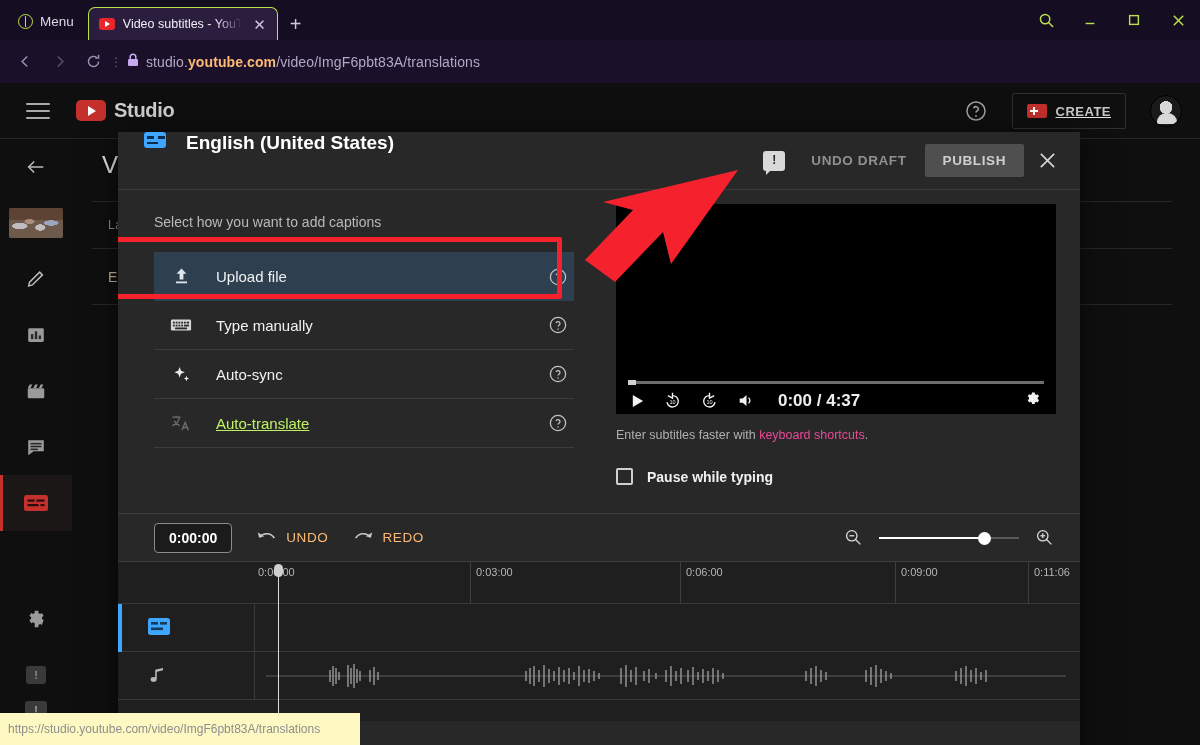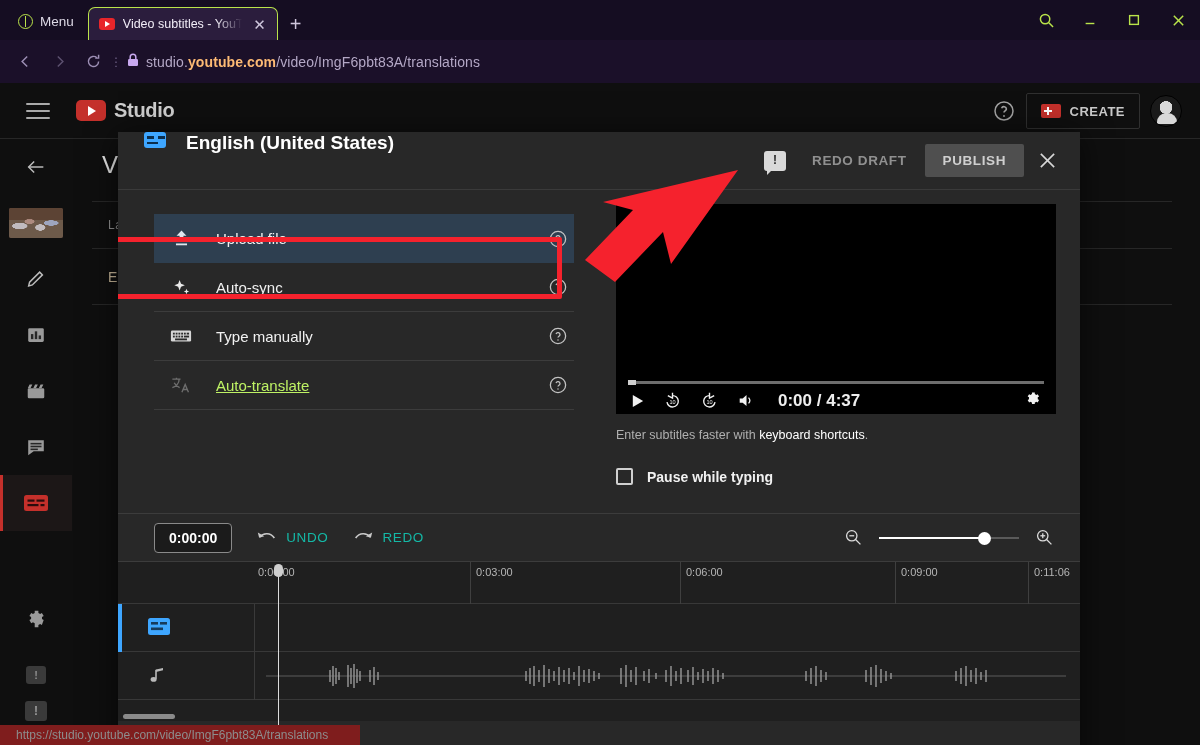--- a/index.html
+++ b/index.html
@@ -91,21 +91,21 @@
     display:flex; align-items:center; justify-content:center; }
   .yt-play::after{ content:""; border-left:8px solid #fff; border-top:5px solid transparent;
     border-bottom:5px solid transparent; margin-left:2px; }
   .yt-word { font-size:20px; font-weight:700; color:#cfcfcf; letter-spacing:-.3px; }
   .search-box {
     position:absolute; left:362px; top:12px; width:477px; height:32px;
     border:1px solid #303030; border-radius:2px; display:flex; align-items:center;
     padding:0 12px; gap:14px; background:#0f0f0f;
   }
   .search-ph { font-size:14px; color:#717171; }
-  .hdr-right { position:absolute; right:18px; top:0; height:56px; display:flex; align-items:center; gap:10px; }
+  .hdr-right { position:absolute; right:18px; top:0; height:56px; display:flex; align-items:center; gap:24px;text-decoration:underline; }
   .help-ico { width:24px; height:24px; }
   .create-btn {
     display:flex; align-items:center; gap:9px; height:36px; padding:0 14px;
     border:1px solid #303030; border-radius:2px;
   }
   .create-cam { width:20px; height:14px; background:#c4302b; border-radius:2px; position:relative; }
   .create-cam::before{ content:""; position:absolute; left:3.5px; top:6px; width:8px; height:2px; background:#fff; }
   .create-cam::after{ content:""; position:absolute; left:6.5px; top:3px; width:2px; height:8px; background:#fff; }
   .create-label { font-size:13px; font-weight:600; color:#c9c9c9; letter-spacing:.5px; }
   .avatar {
@@ -205,33 +205,33 @@
   }
 
   .right-pane { width:480px; padding:14px 16px 0 16px; }
   .video-frame { width:440px; height:210px; background:#000; position:relative; }
   .vid-scrub { position:absolute; left:12px; right:12px; bottom:30px; height:3px; background:#6d6d6d; }
   .vid-scrub::before { content:""; position:absolute; left:0; top:-1px; width:8px; height:5px; background:#d0d0d0; }
   .vid-ctrls { position:absolute; left:0; right:0; bottom:0; height:27px; display:flex; align-items:center; padding:0 14px; gap:18px; }
   .vid-time { font-size:17px; color:#eee; font-weight:600; margin-left:4px; }
   .gear-right { margin-left:auto; }
   .hint { font-size:12.5px; color:#b0b0b0; margin-top:14px; }
-  .hint a { color:#ffffff; text-decoration:none; }
+  .hint a { color:#ec4899; text-decoration:none; }
   .cb-row { display:flex; align-items:center; gap:14px; margin-top:26px; }
   .cb { width:17px; height:17px; border:2px solid #d0d0d0; border-radius:2px; }
   .cb-label { font-size:14px; font-weight:700; color:#f1f1f1; }
 
   
   .tl-bar { height:48px; border-top:1px solid #3c3c3c; display:flex; align-items:center; padding:0 26px 0 36px; }
   .time-pill {
     border:1px solid #8a8a8a; border-radius:4px; padding:6px 14px;
     font-size:14px; font-weight:700; color:#fff; background:#1b1b1b;
   }
   .tl-act { display:flex; align-items:center; gap:8px; margin-left:24px; }
-  .tl-act span { font-size:13.5px; color:#14b8a6; letter-spacing:.6px; }
+  .tl-act span { font-size:13.5px; color:#fdba74; letter-spacing:.6px; }
   .zoom-wrap { margin-left:auto; display:flex; align-items:center; gap:16px; }
   .slider { width:140px; height:14px; position:relative; }
   .slider .track { position:absolute; left:0; right:0; top:6px; height:2px; background:#5a5a5a; }
   .slider .fill { position:absolute; left:0; top:6px; width:75%; height:2px; background:#fff; }
   .slider .knob { position:absolute; left:75%; top:1px; width:13px; height:13px; margin-left:-6px;
     background:#fff; border-radius:50%; }
 
   
   .timeline { position:relative; height:160px; background:#1f1f1f; border-top:1px solid #3c3c3c; }
   .ruler { position:absolute; left:0; top:0; width:962px; height:42px; border-bottom:1px solid #383838; }
@@ -249,22 +249,22 @@
   .track-div { position:absolute; left:136px; top:0; width:1px; height:48px; background:#3a3a3a; }
   .wave { position:absolute; left:148px; top:10px; height:28px; width:800px; }
   .hscroll { position:absolute; left:0; bottom:0; width:962px; height:10px; }
   .hscroll .bar { position:absolute; left:5px; bottom:2px; width:52px; height:5px; background:#8a8a8a; border-radius:3px; }
 
   
   .arrow { position:absolute; left:575px; top:85px; width:165px; height:160px; pointer-events:none; }
 
   
   .statusbar {
-    position:absolute; left:0; bottom:0; width:360px; height:20px;
-    background:#7f1d1d; display:flex; align-items:center; padding-left:16px;
+    position:absolute; left:0; bottom:0; width:360px; height:32px;
+    background:#fef9c3; display:flex; align-items:center; padding-left:8px;
   }
   .statusbar span { font-size:12px; color:#8d8d8d; }
   .fb-float { position:absolute; left:25px; bottom:24px; width:22px; height:20px;
     background:#3a3a3a; border-radius:3px; display:flex; align-items:center; justify-content:center;
     color:#9a9a9a; font-size:12px; font-weight:700; }
 </style>
 </head>
 <body>
 
 <div class="app">
@@ -476,60 +476,44 @@
       <div class="add-btn">A</div>
     </div>
 
     <div class="modal">
 
       <div class="modal-head">
         <div class="cc-badge"></div>
         <div class="modal-title">English (United States)</div>
         <div class="head-actions">
           <div class="fb-ico"></div>
-          <div class="save-draft">REDO DRAFT</div>
+          <div class="save-draft">UNDO DRAFT</div>
           <div class="publish">PUBLISH</div>
           <div class="close-x">
             <svg width="19" height="19" viewBox="0 0 20 20" stroke="#d8d8d8" stroke-width="1.7">
               <line x1="3" y1="3" x2="17" y2="17"></line>
                 <line x1="17" y1="3" x2="3" y2="17"></line>
             </svg>
           </div>
         </div>
       </div>
 
       <div class="modal-body">
 
         <div class="left-pane">
+          <div class="sel-label">Select how you want to add captions</div>
 
           <div class="opt selected first">
             <div class="opt-ico">
               <svg width="21" height="21" viewBox="0 0 22 22" fill="#dfe6ee">
                 <path d="M11 2.5l5.2 5.6h-3.2v6.1h-4V8.1H5.8z"></path>
                   <rect x="5.2" y="16.2" width="11.6" height="1.9"></rect>
               </svg>
             </div>
             <div class="opt-text">Upload file</div>
-            <div class="help-q">
-              <svg width="20" height="20" viewBox="0 0 22 22" fill="none" stroke="#c3c3c3" stroke-width="1.4">
-                <circle cx="11" cy="11" r="8.4"></circle>
-                  <path d="M8.8 8.7a2.3 2.3 0 0 1 4.4.8c0 1.5-2.2 1.8-2.2 3.1"></path>
-                <circle cx="11" cy="15.4" r=".85" fill="#c3c3c3" stroke="none"></circle>
-              </svg>
-            </div>
-          </div>
-
-          <div class="opt">
-            <div class="opt-ico">
-              <svg width="21" height="21" viewBox="0 0 22 22" fill="#eaeaea">
-                <path d="M9 3.2l1.5 4 4 1.5-4 1.5-1.5 4-1.5-4-4-1.5 4-1.5z"></path>
-                <path d="M16.2 12.4l.8 2 2 .8-2 .8-.8 2-.8-2-2-.8 2-.8z"></path>
-              </svg>
-            </div>
-            <div class="opt-text">Auto-sync</div>
             <div class="help-q">
               <svg width="20" height="20" viewBox="0 0 22 22" fill="none" stroke="#c3c3c3" stroke-width="1.4">
                 <circle cx="11" cy="11" r="8.4"></circle>
                   <path d="M8.8 8.7a2.3 2.3 0 0 1 4.4.8c0 1.5-2.2 1.8-2.2 3.1"></path>
                 <circle cx="11" cy="15.4" r=".85" fill="#c3c3c3" stroke="none"></circle>
               </svg>
             </div>
           </div>
 
           <div class="opt">
@@ -546,20 +530,37 @@
                   <rect x="3.2" y="7.6" width="2" height="2"></rect>
                     <rect x="6.2" y="7.6" width="2" height="2"></rect>
                   <rect x="9.2" y="7.6" width="2" height="2"></rect>
                     <rect x="12.2" y="7.6" width="2" height="2"></rect>
                   <rect x="15.2" y="7.6" width="5.6" height="2"></rect>
                   <rect x="5.5" y="10.7" width="13" height="2"></rect>
                 </g>
               </svg>
             </div>
             <div class="opt-text">Type manually</div>
+            <div class="help-q">
+              <svg width="20" height="20" viewBox="0 0 22 22" fill="none" stroke="#c3c3c3" stroke-width="1.4">
+                <circle cx="11" cy="11" r="8.4"></circle>
+                  <path d="M8.8 8.7a2.3 2.3 0 0 1 4.4.8c0 1.5-2.2 1.8-2.2 3.1"></path>
+                <circle cx="11" cy="15.4" r=".85" fill="#c3c3c3" stroke="none"></circle>
+              </svg>
+            </div>
+          </div>
+
+          <div class="opt">
+            <div class="opt-ico">
+              <svg width="21" height="21" viewBox="0 0 22 22" fill="#eaeaea">
+                <path d="M9 3.2l1.5 4 4 1.5-4 1.5-1.5 4-1.5-4-4-1.5 4-1.5z"></path>
+                <path d="M16.2 12.4l.8 2 2 .8-2 .8-.8 2-.8-2-2-.8 2-.8z"></path>
+              </svg>
+            </div>
+            <div class="opt-text">Auto-sync</div>
             <div class="help-q">
               <svg width="20" height="20" viewBox="0 0 22 22" fill="none" stroke="#c3c3c3" stroke-width="1.4">
                 <circle cx="11" cy="11" r="8.4"></circle>
                   <path d="M8.8 8.7a2.3 2.3 0 0 1 4.4.8c0 1.5-2.2 1.8-2.2 3.1"></path>
                 <circle cx="11" cy="15.4" r=".85" fill="#c3c3c3" stroke="none"></circle>
               </svg>
             </div>
           </div>
 
           <div class="opt disabled">

